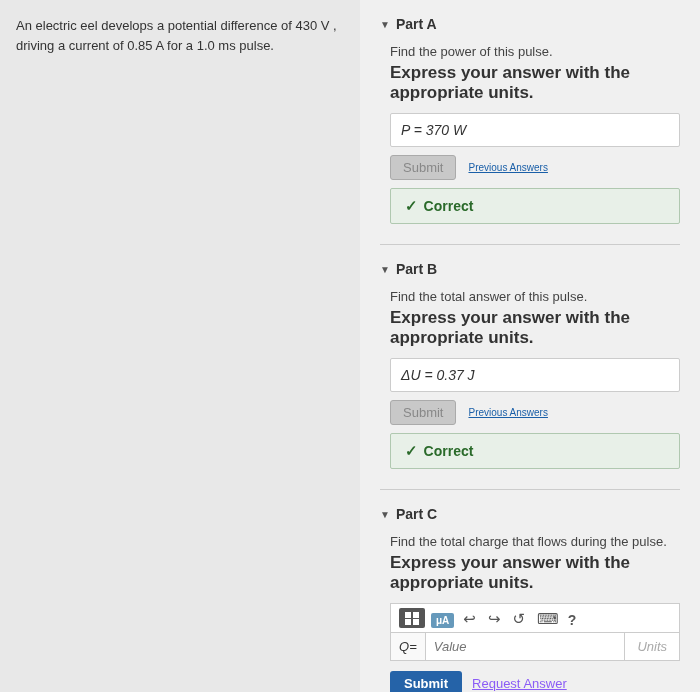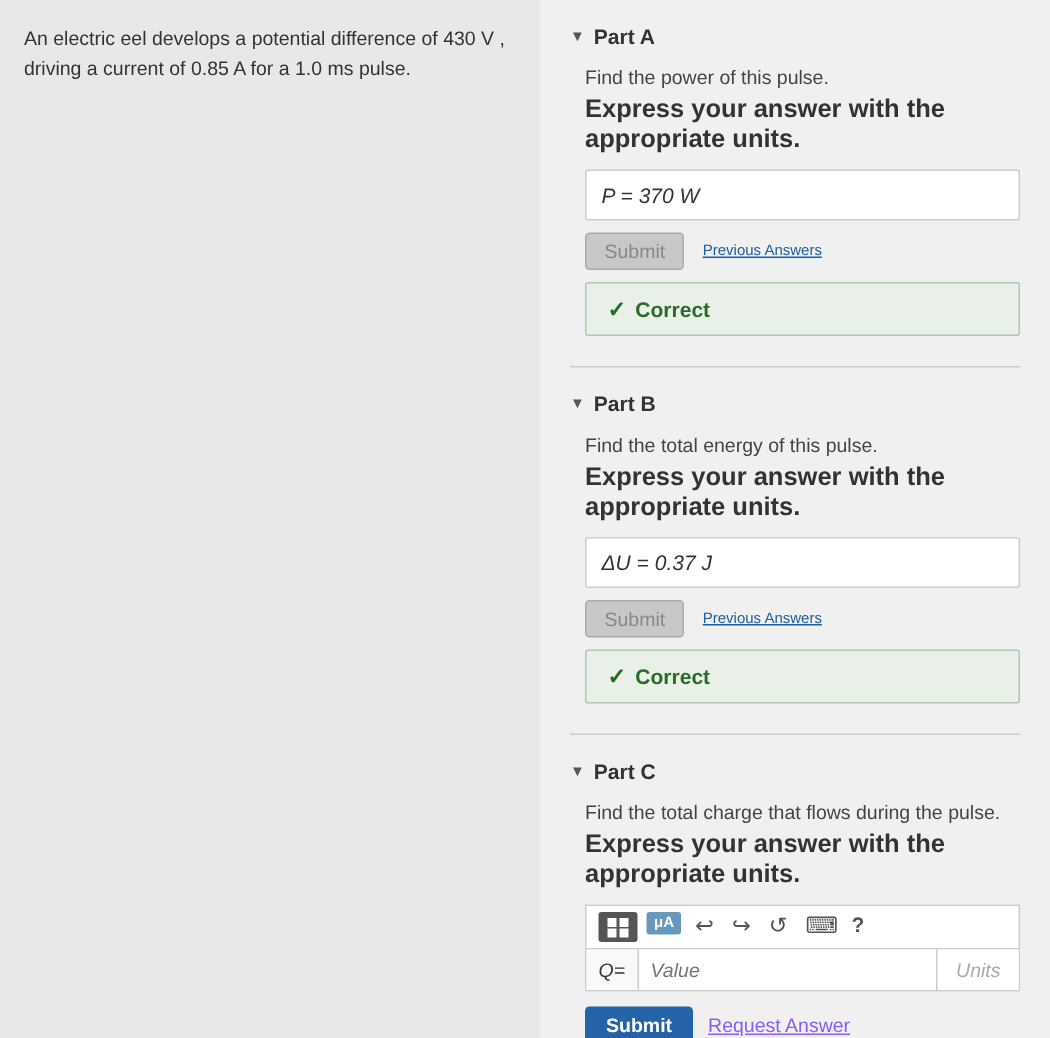--- a/index.html
+++ b/index.html
@@ -143,21 +143,21 @@
 
     .divider {
       border: none;
       border-top: 1px solid #ccc;
       margin: 16px 0;
     }
 
     
     .toolbar-row {
       display: flex;
-      align-items: flex-start;
+      align-items: flex-end;
       gap: 6px;
       background: #fff;
       border: 1px solid #ccc;
       border-bottom: none;
       padding: 4px 8px;
     }
 
     .toolbar-icon {
       width: 26px;
       height: 20px;
@@ -283,21 +283,21 @@
   </div>
 
   <hr class="divider">
 
   <div class="part-section">
     <div class="part-header">
       <span class="chevron">▼</span>
       <span>Part B</span>
     </div>
     <div class="part-body">
-      <p class="part-instruction">Find the total energy of this pulse.</p>
+      <p class="part-instruction">Find the total answer of this pulse.</p>
       <p class="part-instruction-bold">Express your answer with the appropriate units.</p>
       <div class="answer-box-container">
         <span class="answer-display">
           <i>ΔU</i> = 0.37 J
         </span>
       </div>
       <div class="button-row">
         <button class="submit-btn-disabled">Submit</button>
         <a class="prev-answers-link">Previous Answers</a>
       </div>

